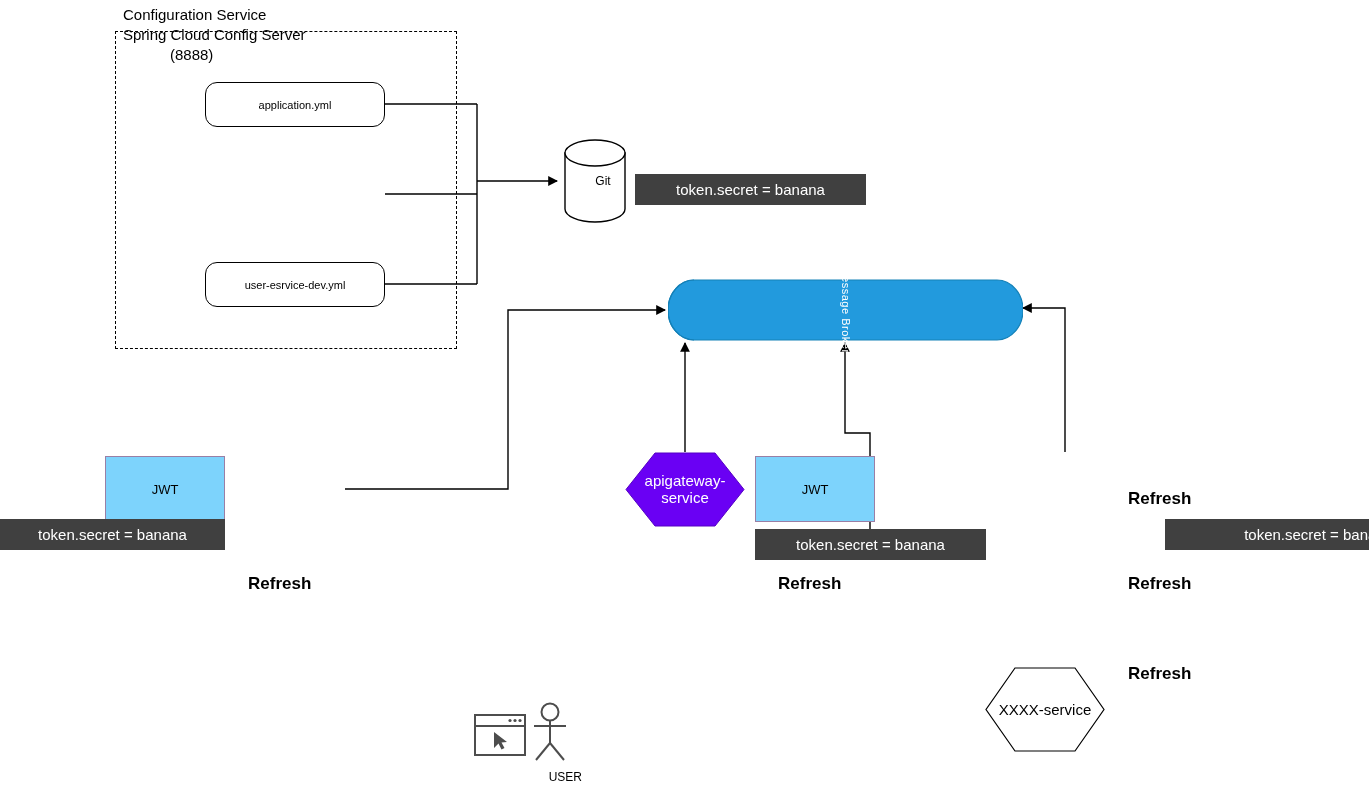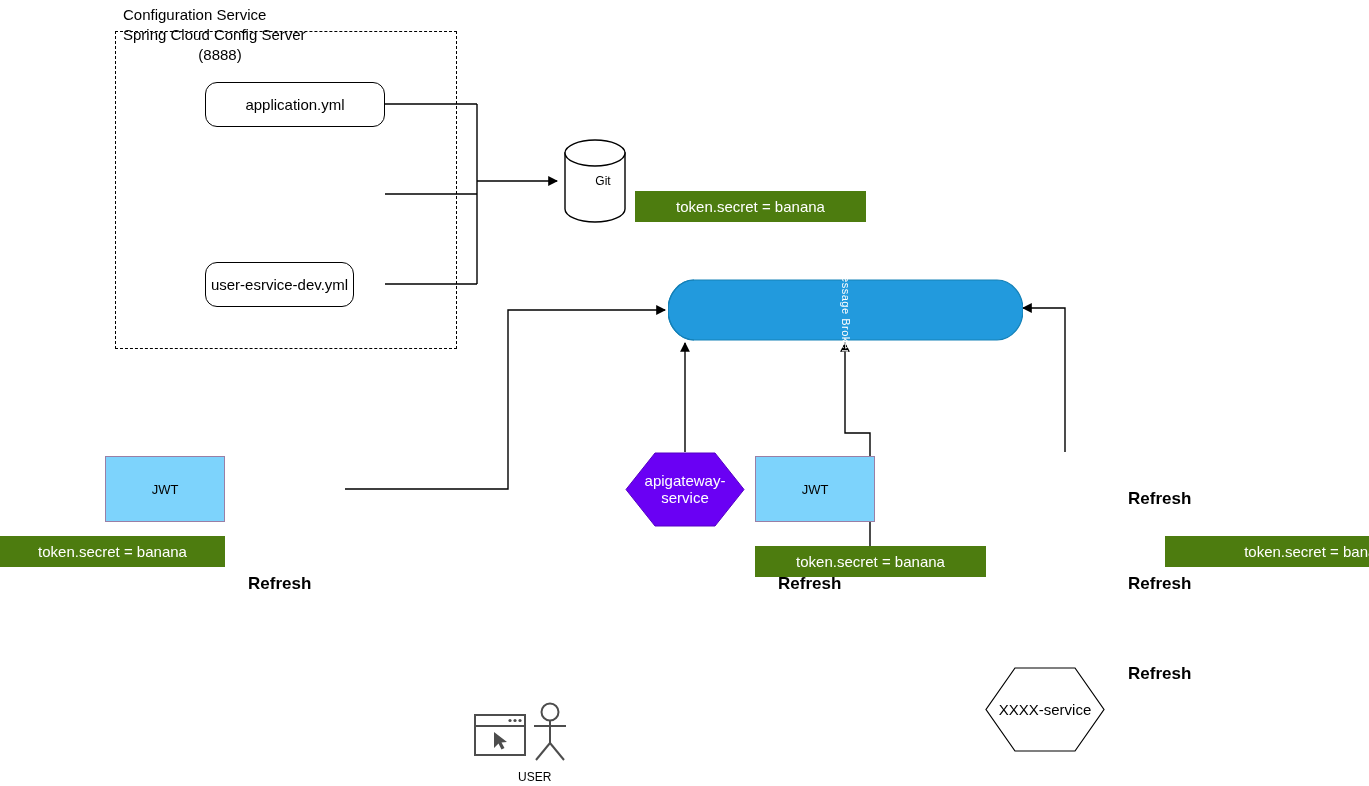--- a/index.html
+++ b/index.html
@@ -35,31 +35,30 @@
   .dashed-box {
     border: 1.5px dashed #000000;
     background: transparent;
   }
   .container-caption {
     position: absolute;
     font-size: 15px;
     color: #000000;
     white-space: nowrap;
     line-height: 1.35;
-    text-align: center;
   }
   
   .yml-box {
     border: 1px solid #000000;
     border-radius: 12px;
     background: #ffffff;
     display: flex;
     align-items: center;
     justify-content: center;
-    font-size: 15px;
+    font-size: 11px;
     color: #000000;
     white-space: nowrap;
   }
   .yml-box.highlight {
     background: #dae8fc;
     border: 1px solid #6c8ebf;
   }
   
   .cylinder {
     position: absolute;
@@ -68,28 +67,27 @@
     position: absolute;
     width: 100%;
     text-align: center;
     font-size: 12px;
     color: #000000;
     top: 50%;
     transform: translateY(-50%);
   }
   
   .banner {
-    background: #4d7c0f;
+    background: #404040;
     color: #ffffff;
     display: flex;
     align-items: center;
     justify-content: center;
     font-size: 15px;
     white-space: nowrap;
-    margin-top: 17px;
   }
   .banner.right-align {
     justify-content: flex-end;
     padding-right: 12px;
   }
   
   .broker {
     position: absolute;
   }
   .broker-label {
@@ -136,21 +134,21 @@
     font-weight: bold;
     font-size: 17px;
     color: #000000;
     white-space: nowrap;
   }
   
   .user-label {
     position: absolute;
     font-size: 12px;
     color: #000000;
-    text-align: left;
+    text-align: right;
     white-space: nowrap;
   }
 </style>
 </head>
 <body>
 
 <div id="canvas">
 
   <svg id="wires" viewBox="0 0 1369 786" xmlns="http://www.w3.org/2000/svg">
     <defs>
@@ -188,21 +186,21 @@
 
   <div class="node dashed-box" style="left:115px; top:31px; width:342px; height:318px;"></div>
 
   <div class="node container-caption" style="left:123px; top:25px; text-align:left;">Spring Cloud Config Server</div>
 
   <div class="node container-caption" style="left:170px; top:45px; width:100px;">(8888)</div>
 
   <div class="node yml-box" style="left:205px; top:82px; width:180px; height:45px;">application.yml</div>
 
 
-  <div class="node yml-box" style="left:205px; top:262px; width:149px; height:45px;">user-esrvice-dev.yml</div>
+  <div class="node yml-box" style="left:205px; top:262px; width:180px; height:45px;">user-esrvice-dev.yml</div>
 
   <div class="cylinder" style="left:564px; top:139px; width:78px; height:84px;">
     <svg width="62" height="84" viewBox="0 0 62 84" xmlns="http://www.w3.org/2000/svg">
       <path d="M 1 14 L 1 70 A 30 13 0 0 0 61 70 L 61 14 Z" fill="#ffffff" stroke="#000000" stroke-width="1.4"></path>
       <ellipse cx="31" cy="14" rx="30" ry="13" fill="#ffffff" stroke="#000000" stroke-width="1.4"></ellipse>
     </svg>
     <div class="cyl-label">Git</div>
   </div>
 
   <div class="node banner" style="left:635px; top:174px; width:231px; height:31px;">token.secret = banana</div>

